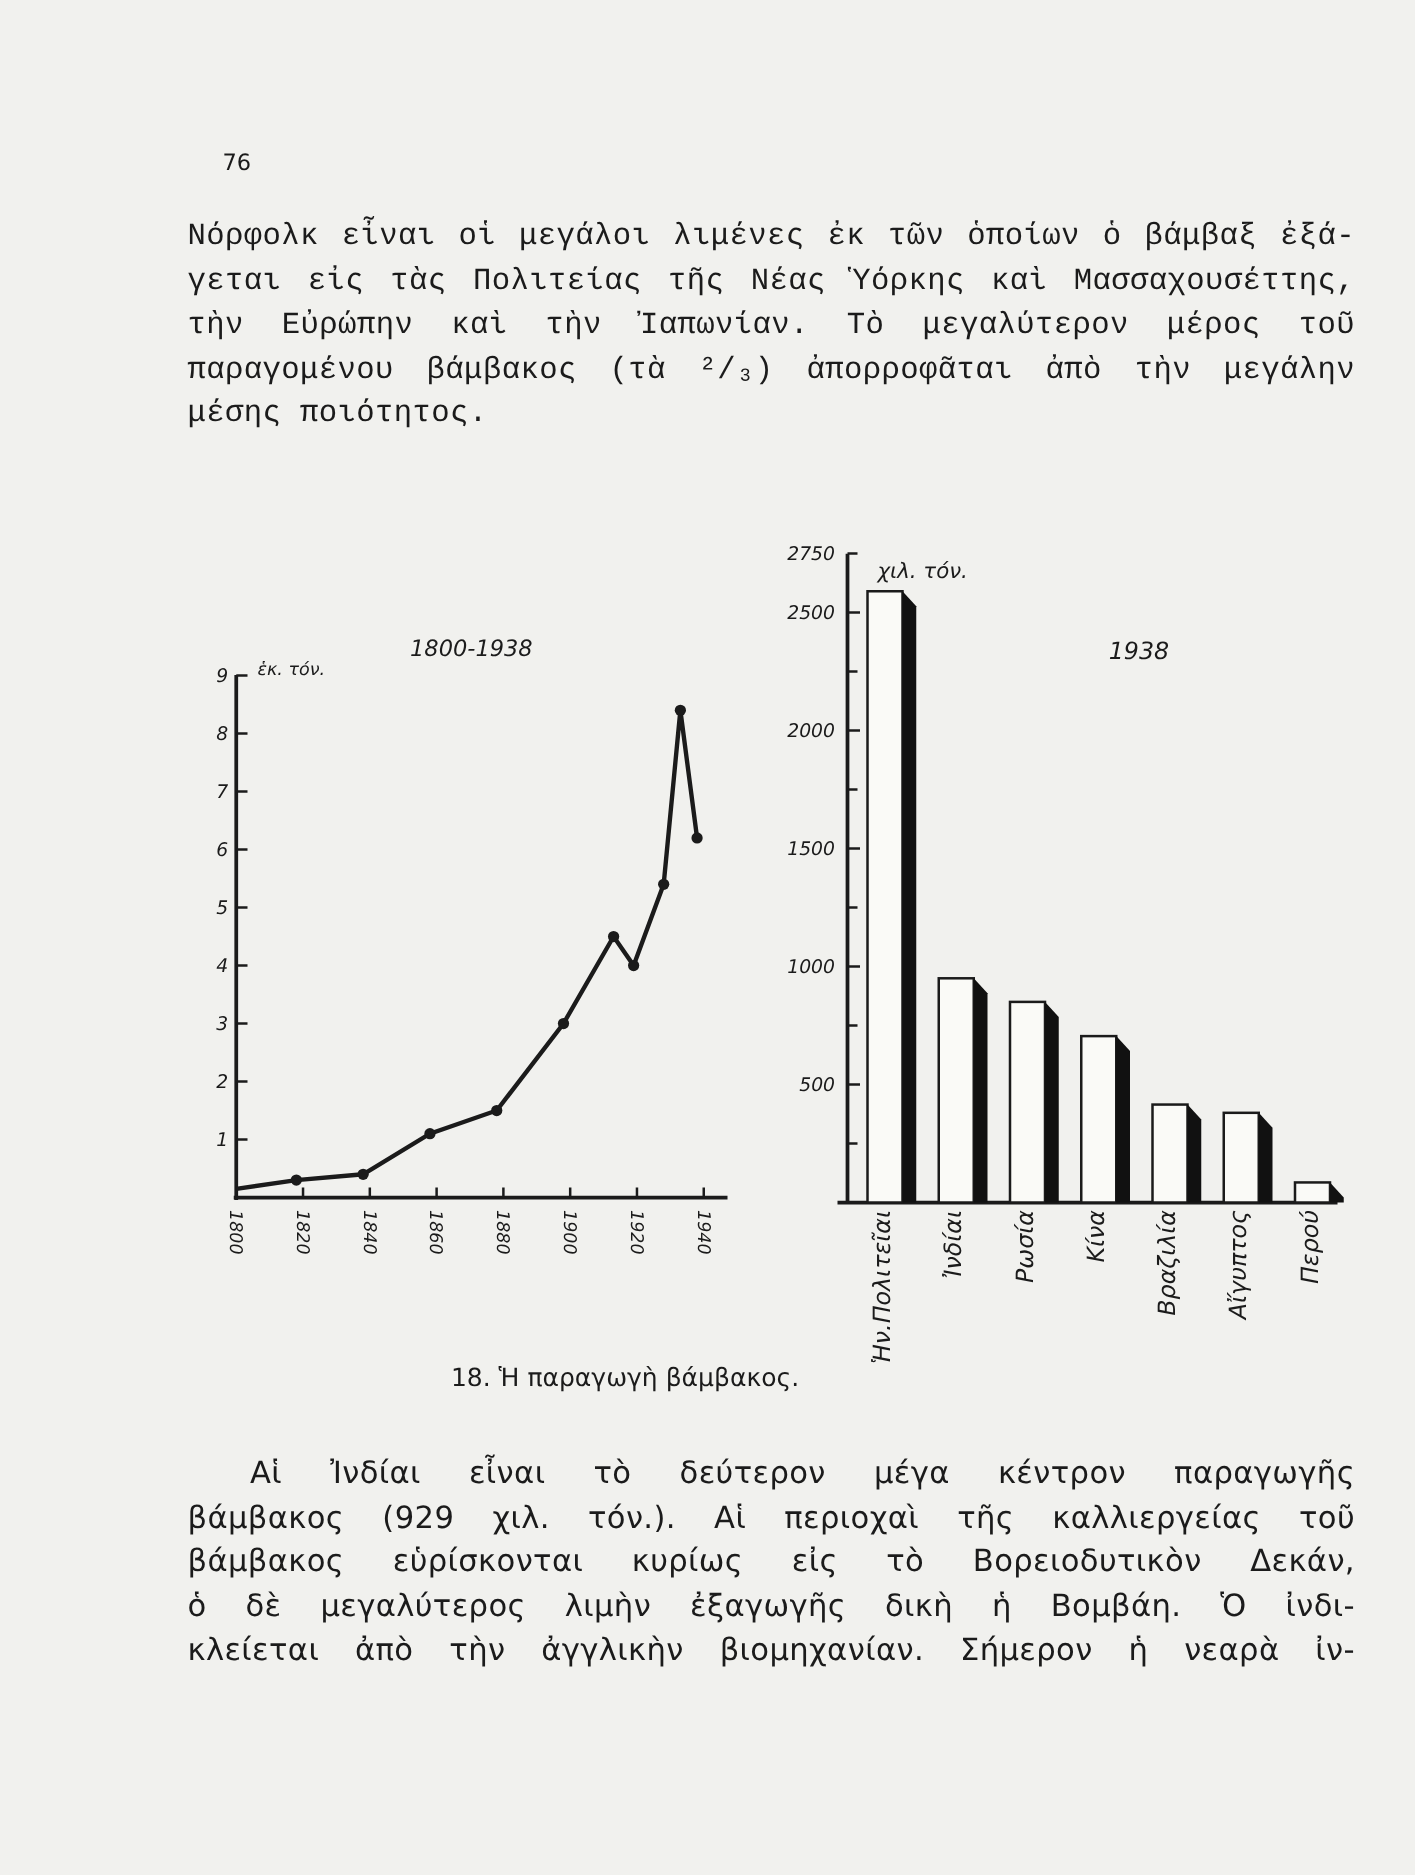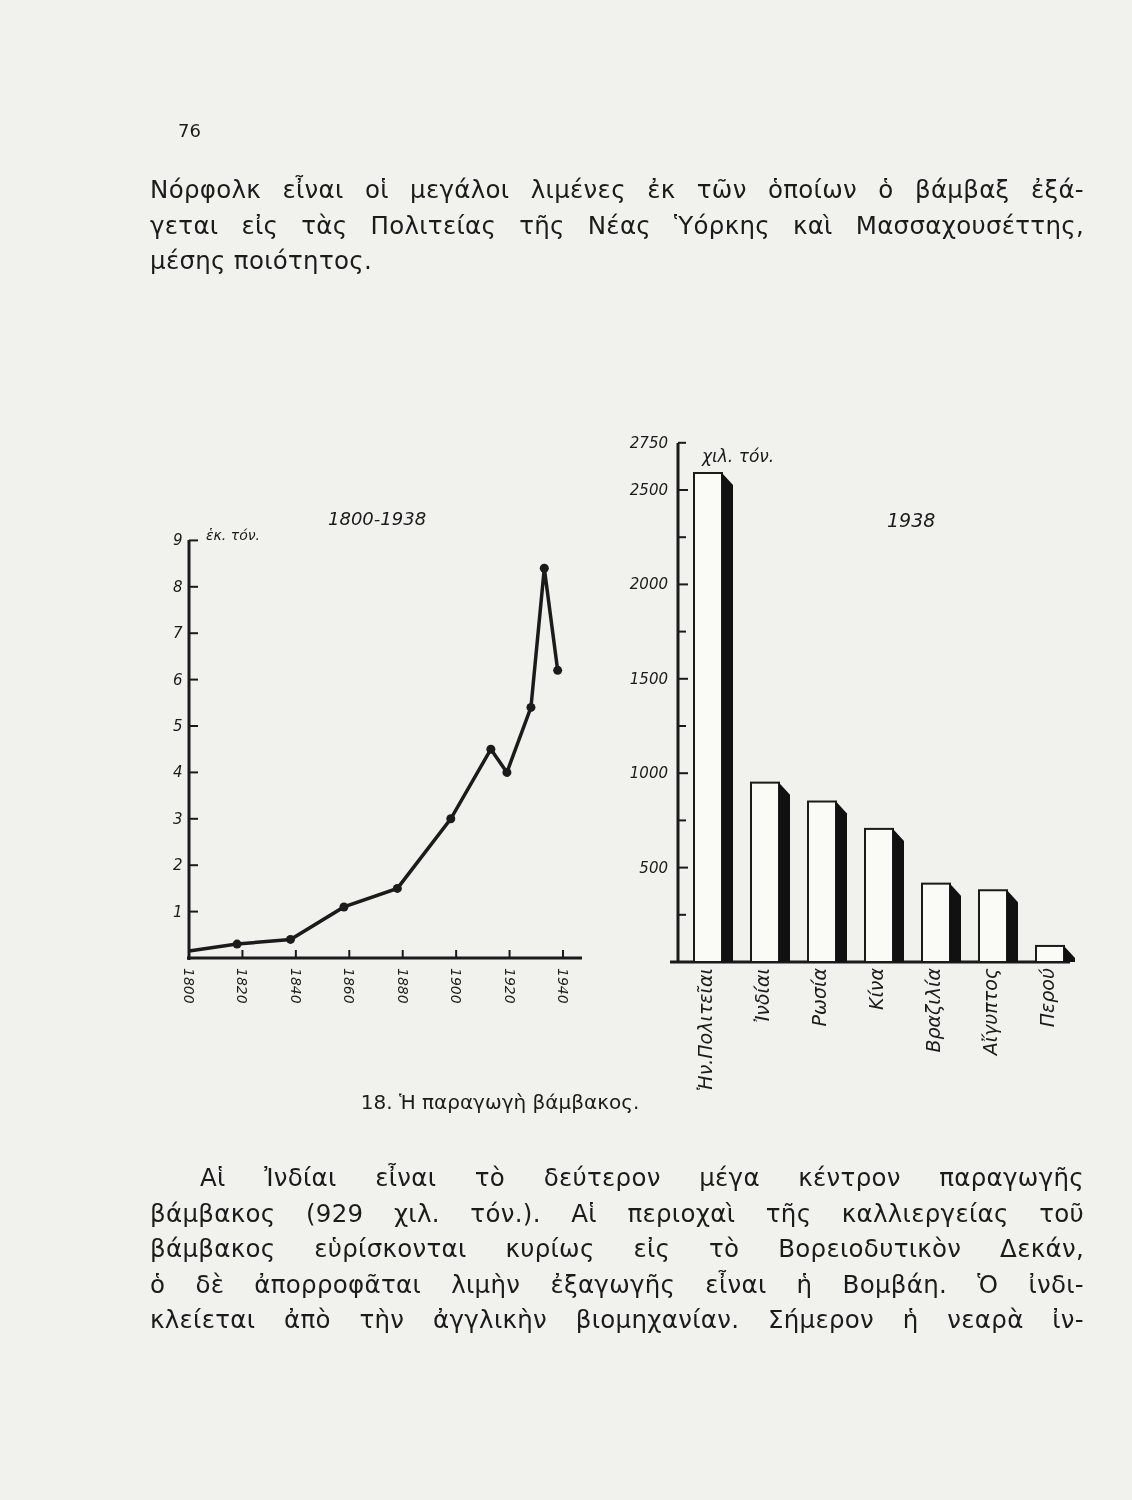--- a/index.html
+++ b/index.html
@@ -2,35 +2,37 @@
 <html><head>
 <meta charset="utf-8">
 <style>
   html,body{margin:0;padding:0;}
   body{width:1132px;height:1500px;background:#f1f1ee;position:relative;overflow:hidden;
        font-family:"DejaVu Sans","Liberation Sans",sans-serif;color:#1b1b1b;}
   .page-num{position:absolute;left:178px;top:120px;font-size:18px;}
   .para{position:absolute;left:150px;width:934px;font-size:24.5px;line-height:35.5px;text-align:justify;letter-spacing:0.3px;}
   .para .line{display:block;white-space:nowrap;text-align-last:justify;}
   .para .line.last{text-align-last:left;}
-  .top-para{top:172px;}
+  .top-para{top:172px;font-family:Liberation Mono, monospace;}
   .bottom-para{top:1160px;}
   .indent{padding-left:50px;}
   .caption{position:absolute;left:0;width:1000px;top:1090px;text-align:center;font-size:20px;}
   svg text{font-family:"DejaVu Sans","Liberation Sans",sans-serif;font-style:italic;fill:#1b1b1b;}
   .chart{position:absolute;left:0;top:0;}
 </style>
 </head>
 <body>
 
 <div class="page-num">76</div>
 
 <div class="para top-para">
   <span class="line">Νόρφολκ εἶναι οἱ μεγάλοι λιμένες ἐκ τῶν ὁποίων ὁ βάμβαξ ἐξά-</span>
   <span class="line">γεται εἰς τὰς Πολιτείας τῆς Νέας Ὑόρκης καὶ Μασσαχουσέττης,</span>
+  <span class="line">τὴν Εὐρώπην καὶ τὴν Ἰαπωνίαν. Τὸ μεγαλύτερον μέρος τοῦ</span>
+  <span class="line">παραγομένου βάμβακος (τὰ ²/₃) ἀπορροφᾶται ἀπὸ τὴν μεγάλην</span>
   <span class="line last">μέσης ποιότητος.</span>
 </div>
 
 <svg class="chart" width="1132" height="1500" viewBox="0 0 1132 1500">
   <g id="line-chart">
     <text id="lc-title" x="328" y="525" font-size="18">1800-1938</text>
     <text id="lc-ylabel" x="206" y="540" font-size="14">ἑκ. τόν.</text>
     <line x1="189" y1="540" x2="189" y2="960" stroke="#1b1b1b" stroke-width="3"></line>
     <line x1="187" y1="958" x2="582" y2="958" stroke="#1b1b1b" stroke-width="3"></line>
     <g id="lc-yticks">
@@ -151,15 +153,15 @@
       </g>
   </g>
 </svg>
 
 <div class="caption">18. Ἡ παραγωγὴ βάμβακος.</div>
 
 <div class="para bottom-para">
   <span class="line indent">Αἱ Ἰνδίαι εἶναι τὸ δεύτερον μέγα κέντρον παραγωγῆς</span>
   <span class="line">βάμβακος (929 χιλ. τόν.). Αἱ περιοχαὶ τῆς καλλιεργείας τοῦ</span>
   <span class="line">βάμβακος εὑρίσκονται κυρίως εἰς τὸ Βορειοδυτικὸν Δεκάν,</span>
-  <span class="line">ὁ δὲ ἀπορροφᾶται λιμὴν ἐξαγωγῆς εἶναι ἡ Βομβάη. Ὁ ἰνδι-</span>
+  <span class="line">ὁ δὲ μεγαλύτερος λιμὴν ἐξαγωγῆς δικὴ ἡ Βομβάη. Ὁ ἰνδι-</span>
   <span class="line">κλείεται ἀπὸ τὴν ἀγγλικὴν βιομηχανίαν. Σήμερον ἡ νεαρὰ ἰν-</span>
 </div>
 
 </body></html>

